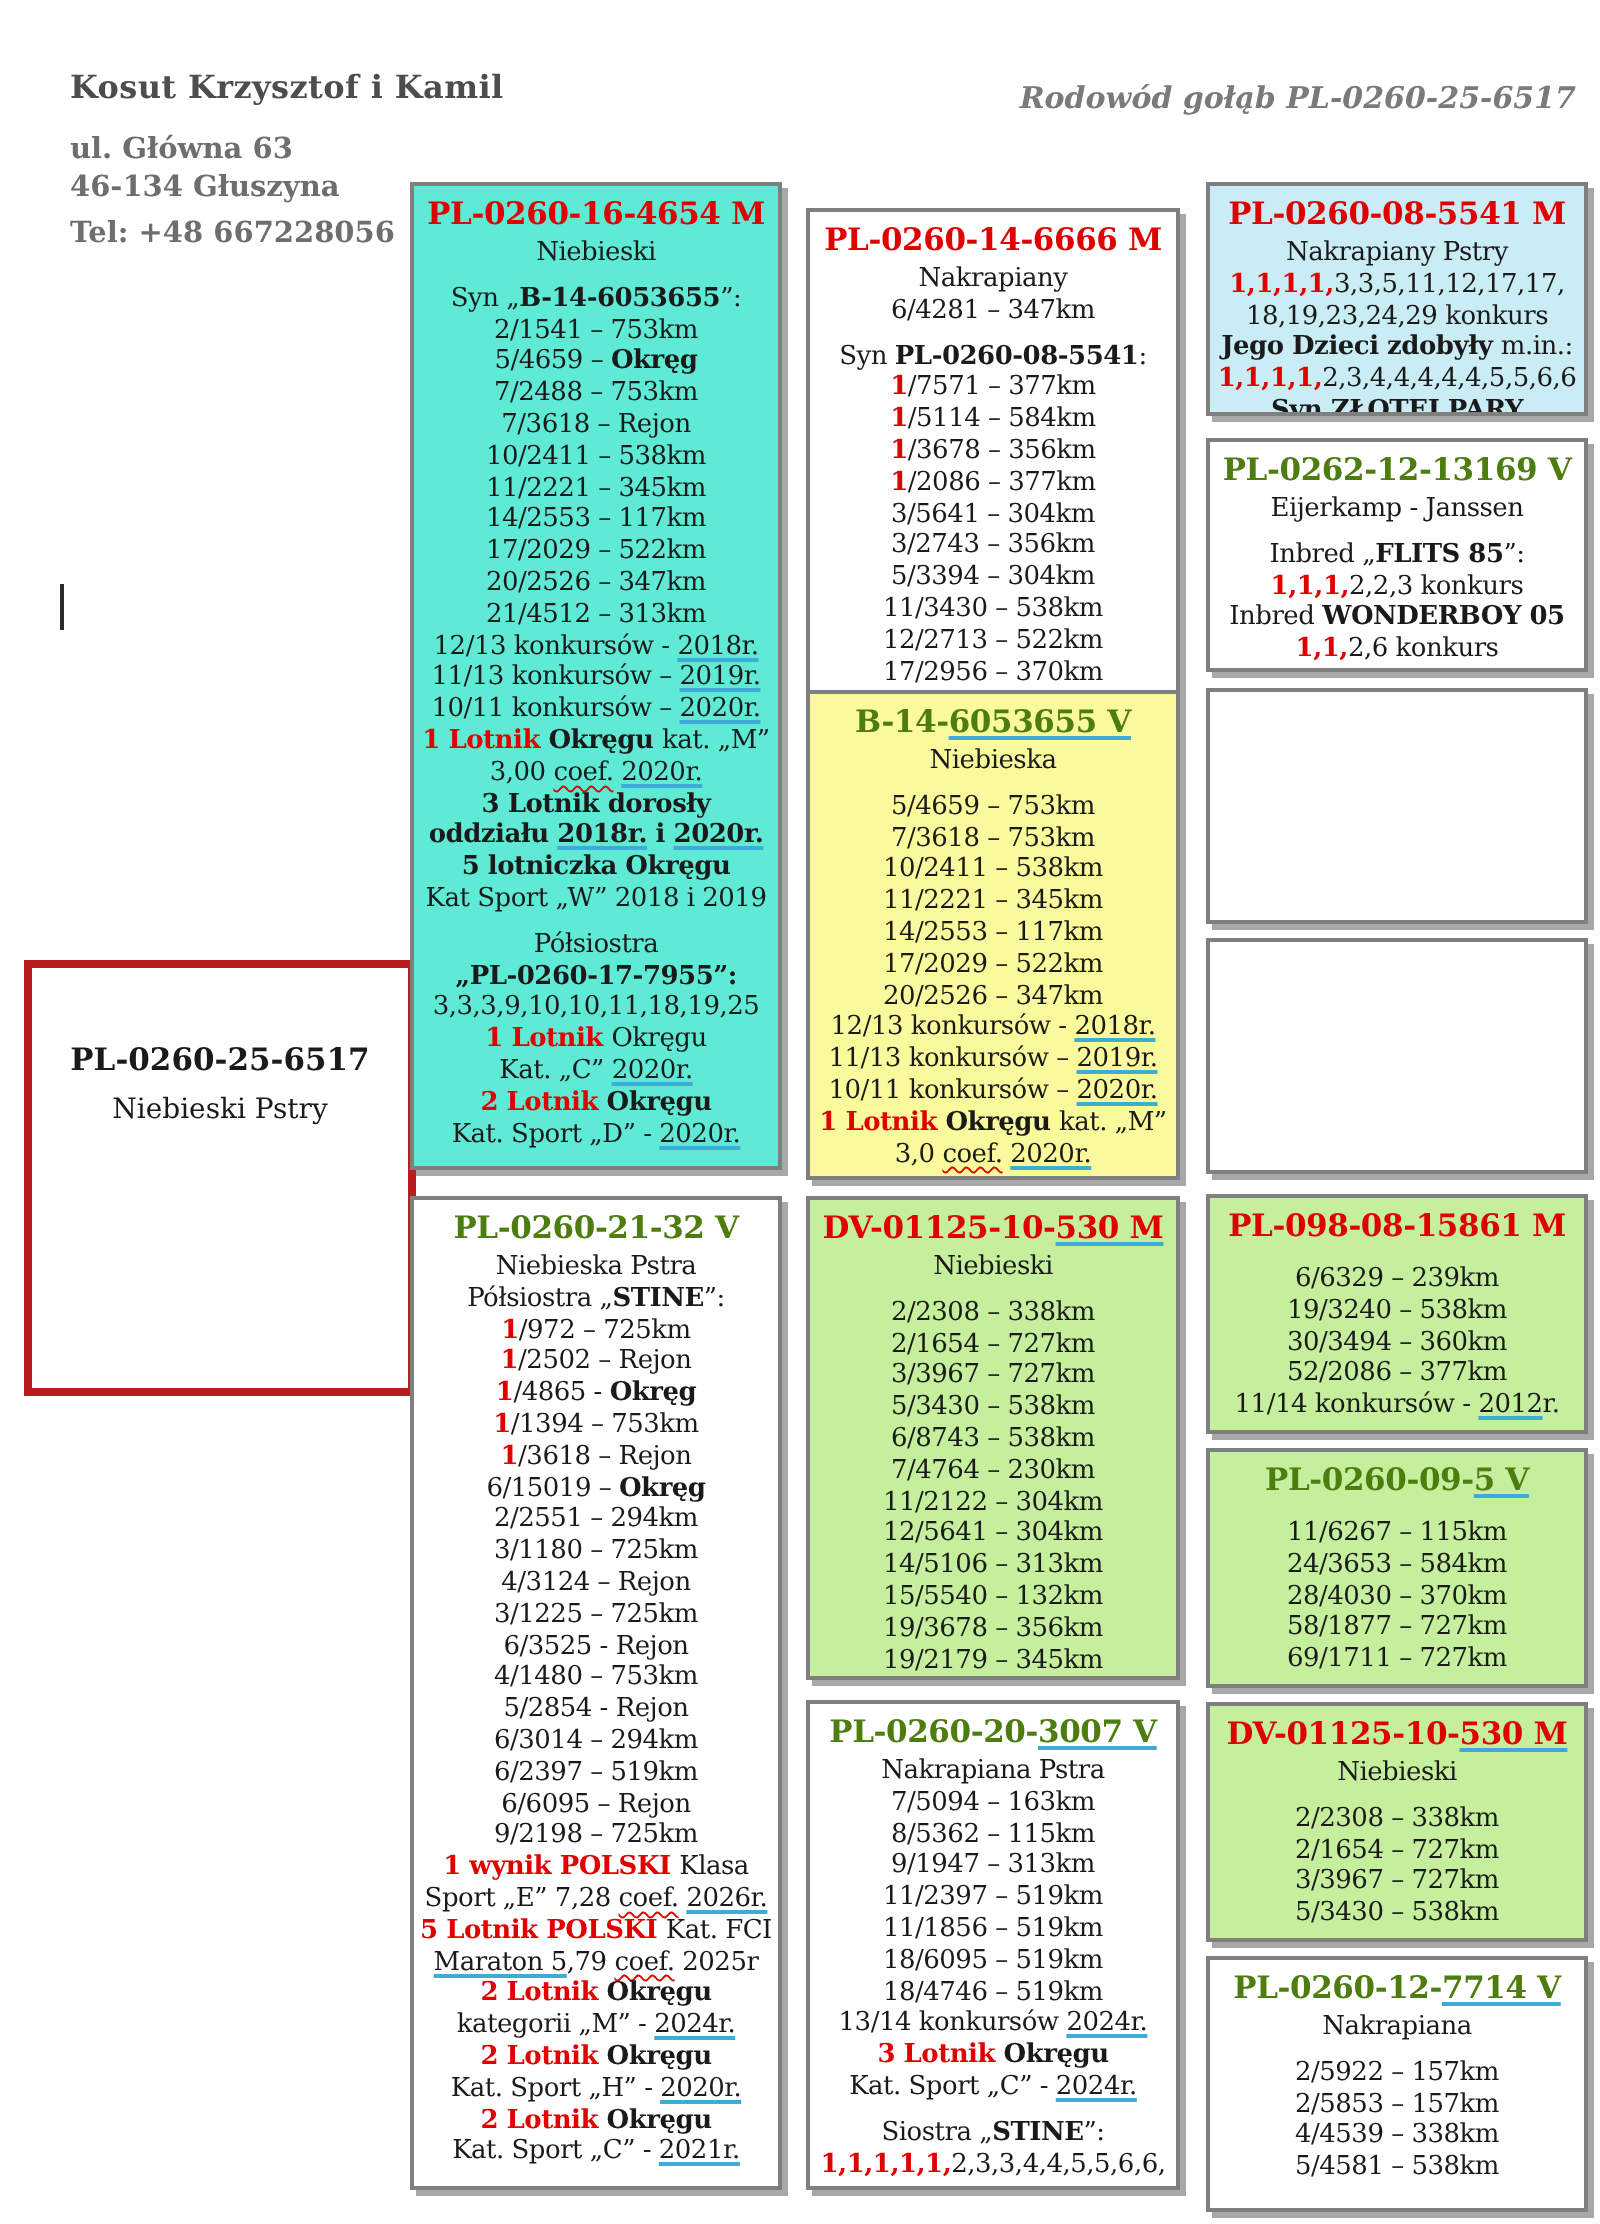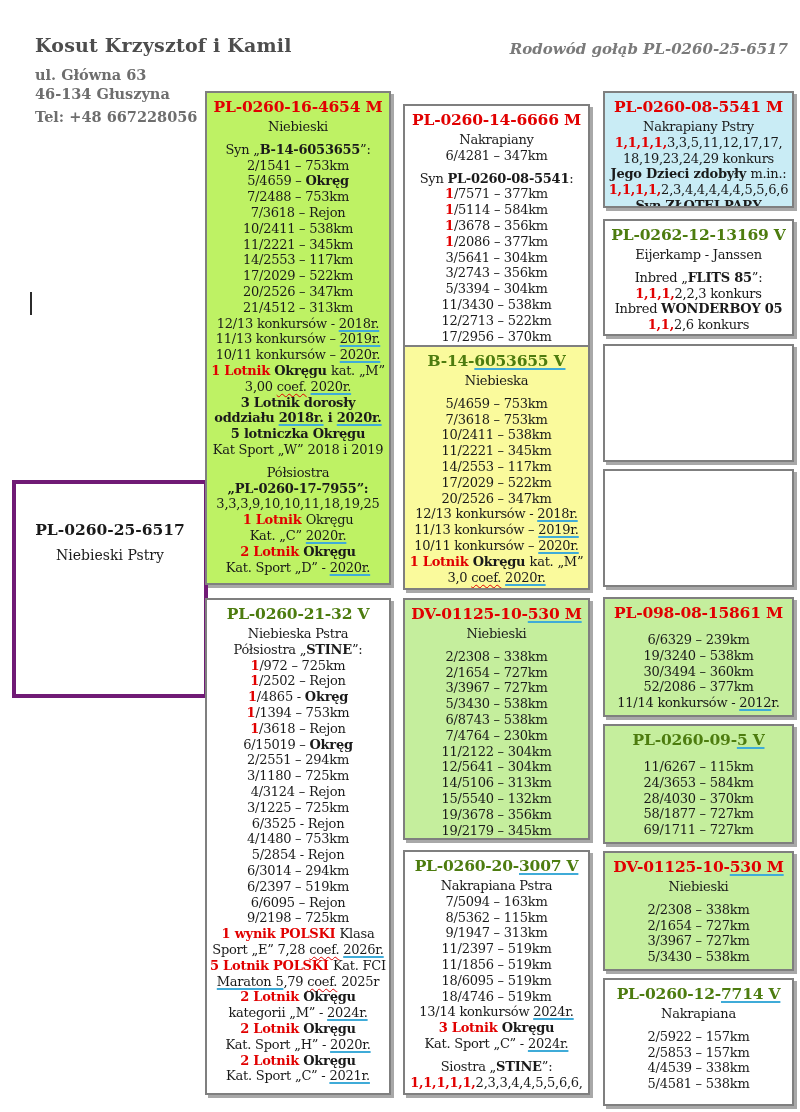--- a/index.html
+++ b/index.html
@@ -6,37 +6,37 @@
   #page{
     position:relative;
     width:800px;height:1112px;
     background:#ffffff;
     font-family:"DejaVu Serif","Liberation Serif",serif;
     overflow:hidden;
   }
   
   .owner-name{
     position:absolute;left:35px;top:34px;
-    font-size:19px;font-weight:bold;color:#4d4d4d;letter-spacing:0.2px;
+    font-size:16px;font-weight:bold;color:#4d4d4d;letter-spacing:0.2px;
   }
   .owner-line{
     position:absolute;left:35px;
     font-size:14.5px;font-weight:bold;color:#6e6e6e;
   }
   .doc-title{
     position:absolute;right:12px;top:40px;
     font-size:15px;font-weight:bold;font-style:italic;color:#7a7a7a;
   }
   .cursor-mark{
     position:absolute;left:30px;top:292px;width:2px;height:23px;background:#2b2b2b;
   }
   
   .subject-box{
     position:absolute;left:12px;top:480px;width:196px;height:218px;
-    border:4px solid #701a75;background:#fff;text-align:center;
+    border:4px solid #b91c1c;background:#fff;text-align:center;
     box-sizing:border-box;
   }
   .subject-ring{margin-top:36px;font-size:15.5px;font-weight:bold;color:#1a1a1a;}
   .subject-color{margin-top:8px;font-size:14px;color:#1a1a1a;}
   
   .pbox{
     position:absolute;
     border:2px solid #7f7f7f;
     box-shadow:3px 3px 0 #a8a8a8;
     box-sizing:border-box;
@@ -81,21 +81,21 @@
   <div class="owner-line" style="top:108px;">Tel: +48 667228056</div>
   <div class="doc-title">Rodowód gołąb PL-0260-25-6517</div>
 
   <div class="cursor-mark"></div>
 
   <div class="subject-box">
     <div class="subject-ring">PL-0260-25-6517</div>
     <div class="subject-color">Niebieski Pstry</div>
   </div>
 
-  <div class="pbox" style="left: 205px; top: 91px; width: 186px; height: 494px; background: #bef264;">
+  <div class="pbox" style="left: 205px; top: 91px; width: 186px; height: 494px; background: #5eead4;">
       <div class="bx-title c-red"><span>PL-0260-16-4654 M</span></div>
       <div class="bx-line"><span>Niebieski</span></div>
       <div class="bx-gap"></div>
       <div class="bx-line"><span>Syn „</span><span class="bold">B-14-6053655</span><span>”:</span></div>
       <div class="bx-line"><span>2/1541 – 753km</span></div>
       <div class="bx-line"><span>5/4659 – </span><span class="bold">Okręg</span></div>
       <div class="bx-line"><span>7/2488 – 753km</span></div>
       <div class="bx-line"><span>7/3618 – Rejon</span></div>
       <div class="bx-line"><span>10/2411 – 538km</span></div>
       <div class="bx-line"><span>11/2221 – 345km</span></div>

